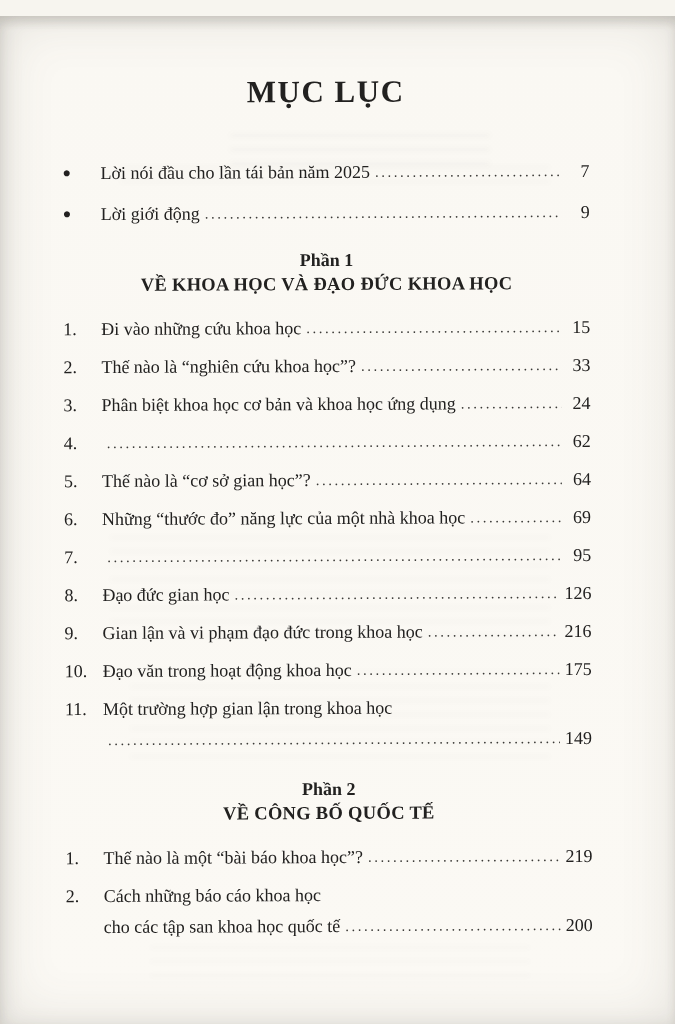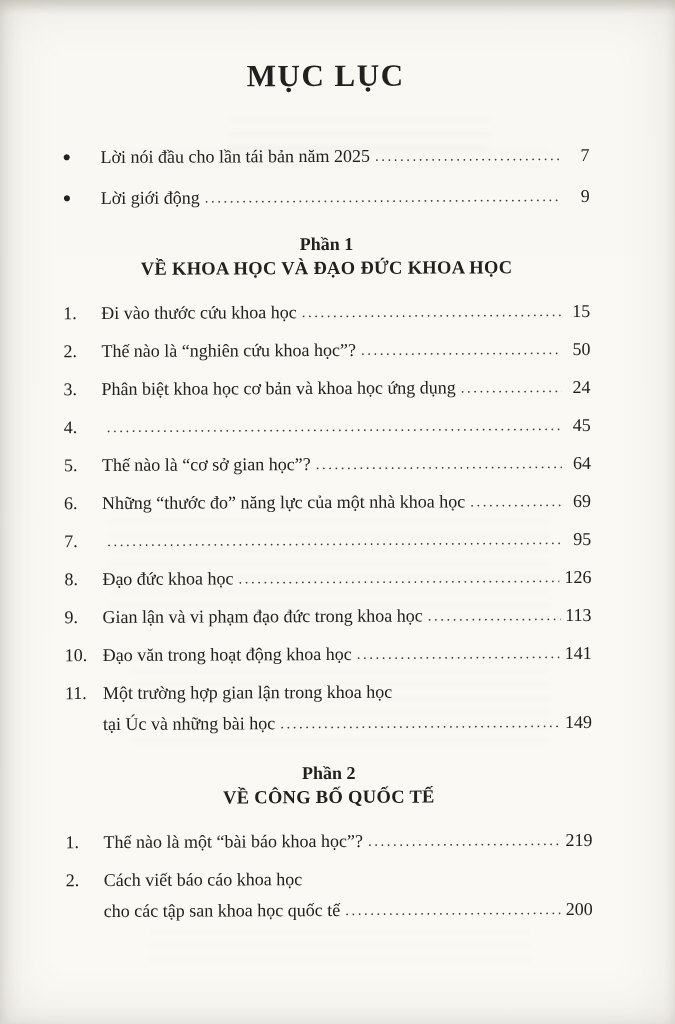--- a/index.html
+++ b/index.html
@@ -8,20 +8,21 @@
     background:#f7f5ef;
     font-family:"Liberation Serif","DejaVu Serif",serif;
     color:#222120;
     overflow:hidden;
     position:relative;
   }
   .page{
     position:absolute;inset:0;
     background:linear-gradient(180deg,#efede7 0,#faf8f3 14px,#fbf9f4 100%);
     box-shadow:inset 0 0 55px rgba(90,85,75,.14), inset 6px 0 18px rgba(90,85,75,.10), inset 0 6px 10px rgba(90,85,75,.12);
+    margin-top:16px;
   }
   .content{
     position:absolute;
     left:64px;right:84px;top:58px;
     transform:rotate(-0.25deg);
   }
   .toc-title{
     text-align:center;
     font-size:31px;
     font-weight:bold;
@@ -106,100 +107,99 @@
       <span class="txt">Lời giới động</span>
       <span class="leader"></span>
       <span class="pg">9</span>
     </div>
 
     <div class="part-label">Phần 1</div>
     <div class="part-title">VỀ KHOA HỌC VÀ ĐẠO ĐỨC KHOA HỌC</div>
 
     <div class="row">
       <span class="num">1.</span>
-      <span class="txt">Đi vào thước cứu khoa học</span>
+      <span class="txt">Đi vào những cứu khoa học</span>
       <span class="leader"></span>
       <span class="pg">15</span>
     </div>
     <div class="row">
       <span class="num">2.</span>
       <span class="txt">Thế nào là “nghiên cứu khoa học”?</span>
       <span class="leader"></span>
-      <span class="pg">50</span>
+      <span class="pg">33</span>
     </div>
     <div class="row">
       <span class="num">3.</span>
       <span class="txt">Phân biệt khoa học cơ bản và khoa học ứng dụng</span>
       <span class="leader"></span>
       <span class="pg">24</span>
     </div>
     <div class="row">
       <span class="num">4.</span>
       <span class="leader"></span>
-      <span class="pg">45</span>
+      <span class="pg">62</span>
     </div>
     <div class="row">
       <span class="num">5.</span>
       <span class="txt">Thế nào là “cơ sở gian học”?</span>
       <span class="leader"></span>
       <span class="pg">64</span>
     </div>
     <div class="row">
       <span class="num">6.</span>
       <span class="txt">Những “thước đo” năng lực của một nhà khoa học</span>
       <span class="leader"></span>
       <span class="pg">69</span>
     </div>
     <div class="row">
       <span class="num">7.</span>
       <span class="leader"></span>
       <span class="pg">95</span>
     </div>
     <div class="row">
       <span class="num">8.</span>
-      <span class="txt">Đạo đức khoa học</span>
+      <span class="txt">Đạo đức gian học</span>
       <span class="leader"></span>
       <span class="pg">126</span>
     </div>
     <div class="row">
       <span class="num">9.</span>
       <span class="txt">Gian lận và vi phạm đạo đức trong khoa học</span>
       <span class="leader"></span>
-      <span class="pg">113</span>
+      <span class="pg">216</span>
     </div>
     <div class="row">
       <span class="num">10.</span>
       <span class="txt">Đạo văn trong hoạt động khoa học</span>
       <span class="leader"></span>
-      <span class="pg">141</span>
+      <span class="pg">175</span>
     </div>
     <div class="row noleader">
       <span class="num">11.</span>
       <span class="txt">Một trường hợp gian lận trong khoa học</span>
 
     </div>
     <div class="row cont">
       <span class="indent"></span>
-      <span class="txt">tại Úc và những bài học</span>
       <span class="leader"></span>
       <span class="pg">149</span>
     </div>
 
     <div class="part-label">Phần 2</div>
     <div class="part-title">VỀ CÔNG BỐ QUỐC TẾ</div>
 
     <div class="row">
       <span class="num">1.</span>
       <span class="txt">Thế nào là một “bài báo khoa học”?</span>
       <span class="leader"></span>
       <span class="pg">219</span>
     </div>
     <div class="row noleader">
       <span class="num">2.</span>
-      <span class="txt">Cách viết báo cáo khoa học</span>
+      <span class="txt">Cách những báo cáo khoa học</span>
 
     </div>
     <div class="row cont">
       <span class="indent"></span>
       <span class="txt">cho các tập san khoa học quốc tế</span>
       <span class="leader"></span>
       <span class="pg">200</span>
     </div>
 
   </div>

